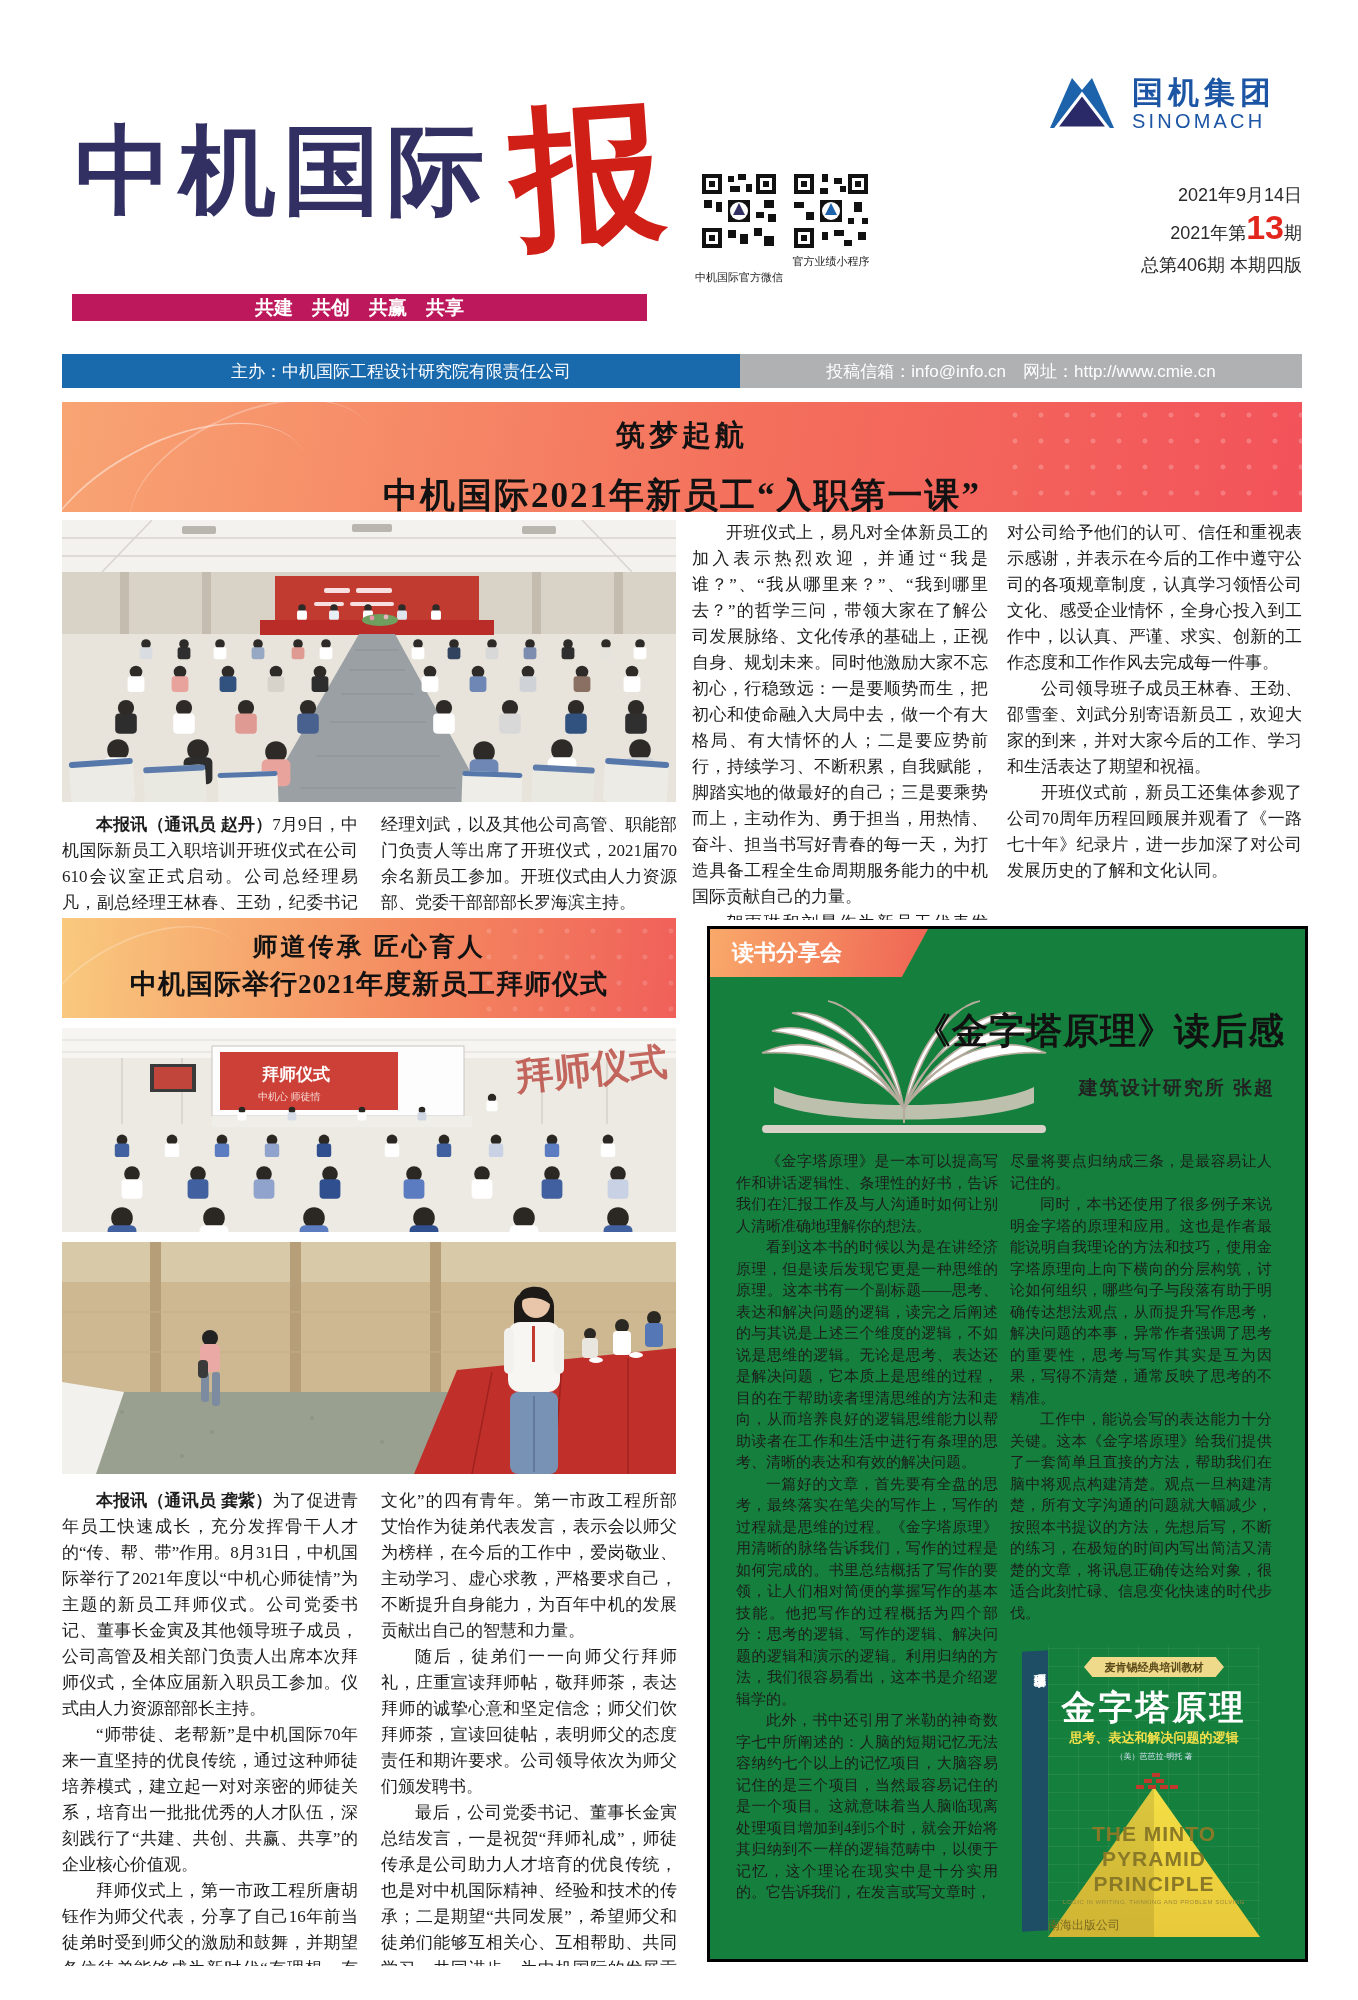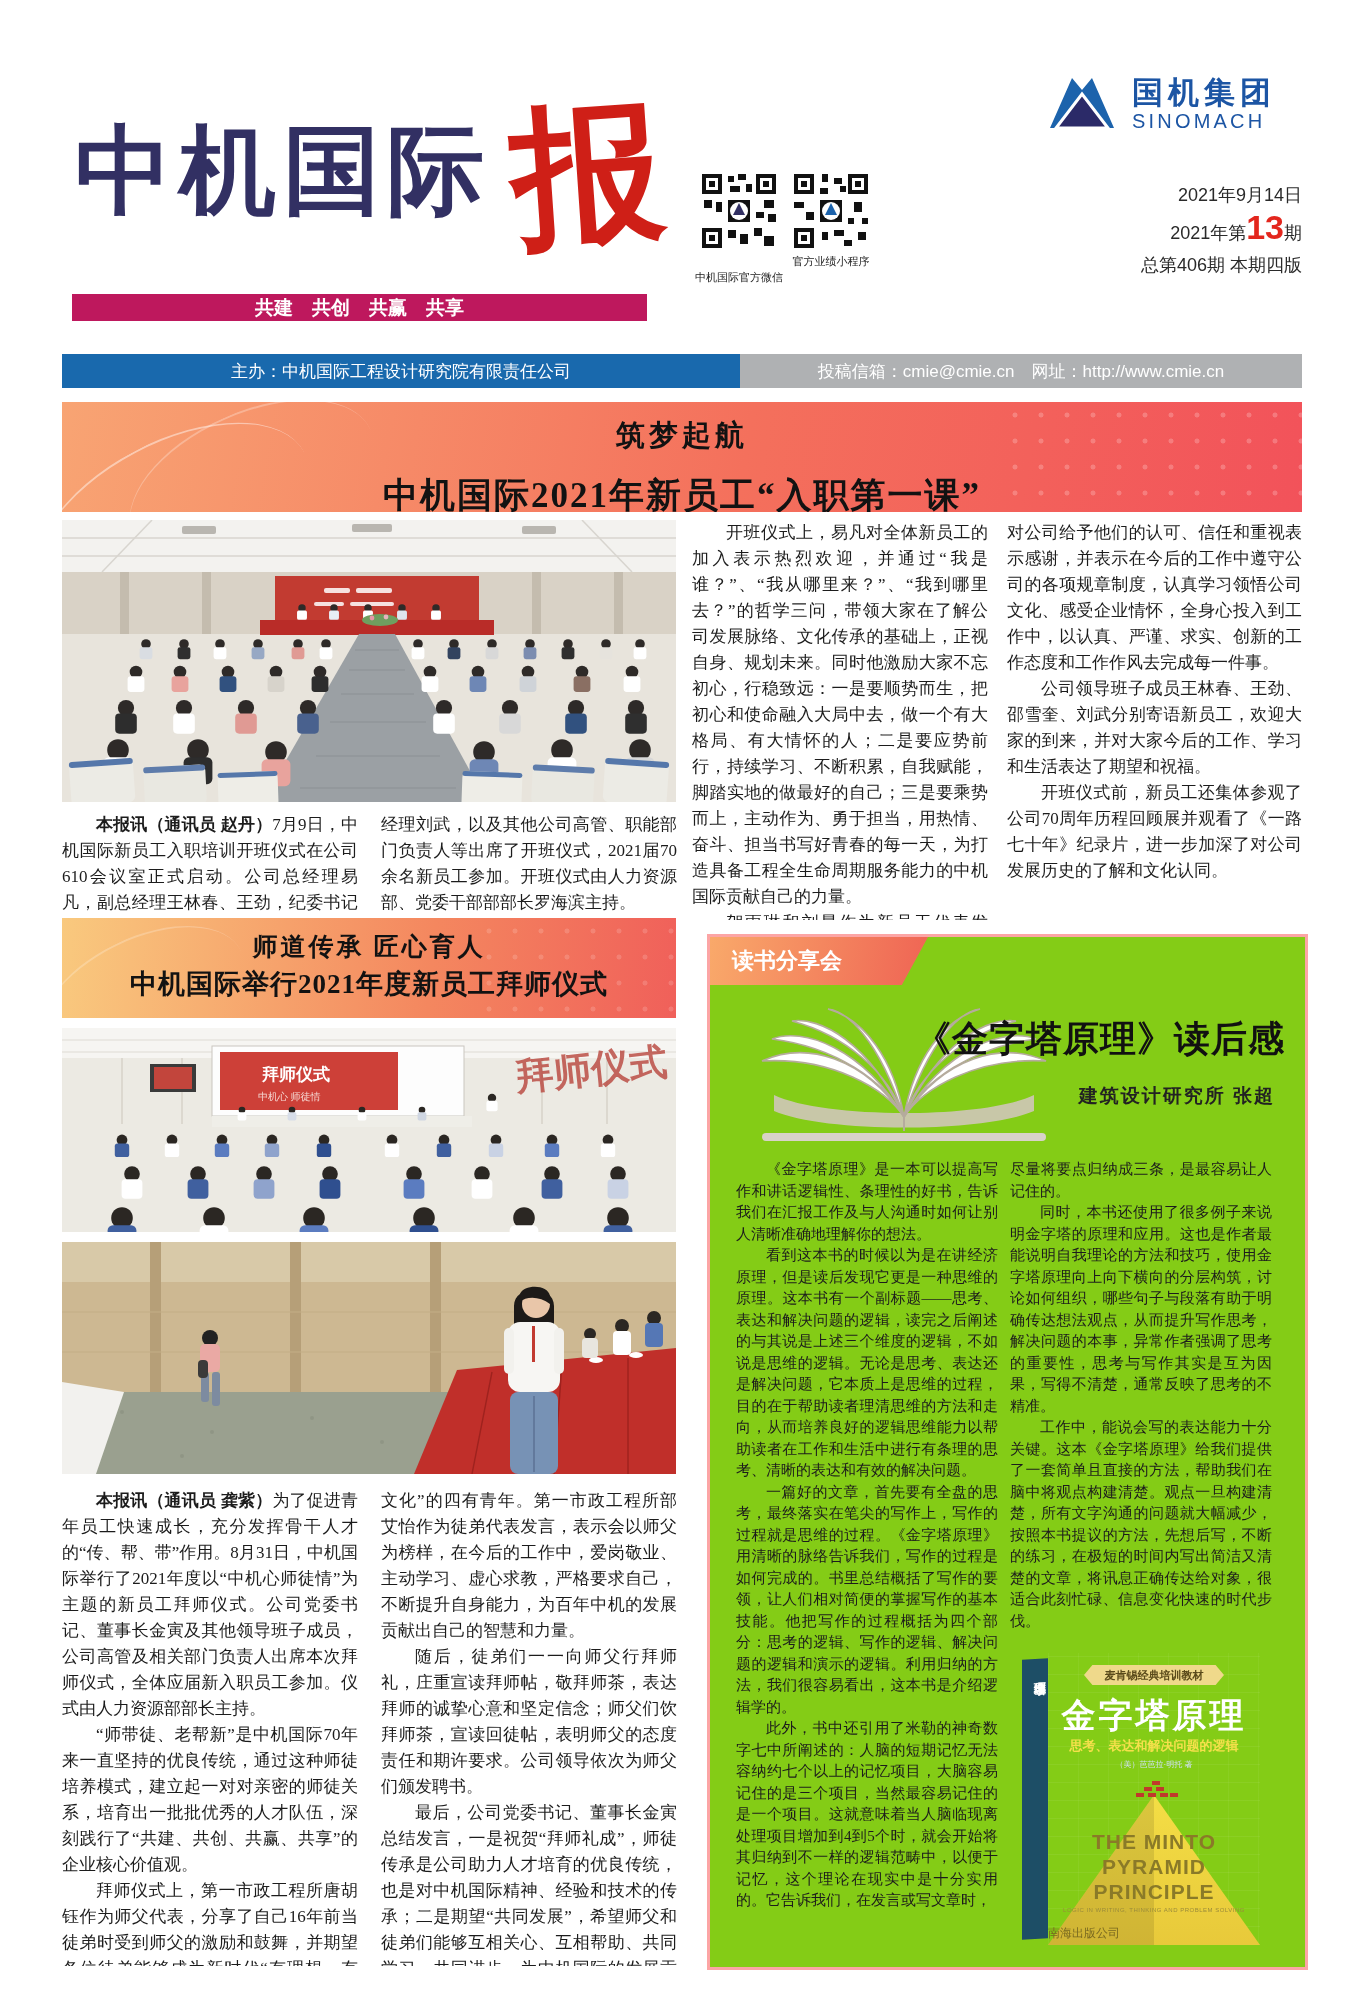--- a/index.html
+++ b/index.html
@@ -11,21 +11,21 @@
   .ind{text-indent:2em;}
   .lead{font-weight:bold;font-family:"Liberation Sans","DejaVu Sans",sans-serif;}
   .boxtext{font-size:15px;line-height:21.5px;text-align:justify;}
   .sans{font-family:"Liberation Sans","DejaVu Sans",sans-serif;}
   .serifb{font-weight:bold;font-family:"Liberation Serif","DejaVu Serif",serif;}
   .banner1{background:linear-gradient(100deg,#f8a473 0%,#f4705c 55%,#f2525a 100%);}
   .banner2{background:linear-gradient(95deg,#f9c97e 0%,#f4875f 60%,#f0605a 100%);}
   .bannerdots{background-image:radial-gradient(rgba(255,255,255,.30) 2.2px,transparent 2.8px);
               background-size:26px 26px;}
   .swoosh{border-top:2px solid rgba(255,255,255,.45);border-radius:50%;}
-  .sharebox{border:3px solid #fca5a5;background:#84cc16;margin-top:8px;}
+  .sharebox{border:3px solid #000000;background:#15803d;}
   .sharetag{background:linear-gradient(100deg,#f9a96a,#ef6454);
             clip-path:polygon(0 0,100% 0,88% 100%,0 100%);
             color:#fff;font-weight:bold;font-size:22px;
             font-family:"Liberation Sans","DejaVu Sans",sans-serif;
             display:flex;align-items:center;padding-left:22px;}
   .qrcap{font-size:11px;color:#222;text-align:center;font-family:"Liberation Sans",sans-serif;}
   .issue{font-size:18px;color:#2a2a2a;text-align:right;line-height:30px;
          font-family:"Liberation Sans","DejaVu Sans",sans-serif;}
   .rednum{color:#e3261d;font-size:34px;font-weight:bold;line-height:30px;}
   .infoblue{background:#1969ad;color:#fff;display:flex;align-items:center;justify-content:center;
@@ -145,21 +145,21 @@
     <div style="margin-top:2px;">
       <span>2021年第</span><span class="rednum">13</span><span>期</span>
     </div>
     <div style="margin-top:2px;">总第406期 本期四版</div>
   </div>
 
   <div class="abs infoblue" style="left:62px;top:354px;width:678px;height:34px;">
     <span>主办：中机国际工程设计研究院有限责任公司</span>
   </div>
   <div class="abs infogray" style="left:740px;top:354px;width:562px;height:34px;">
-    <span>投稿信箱：cmie@cmie.cn　网址：http://www.cmie.cn</span>
+    <span>投稿信箱：info@info.cn　网址：http://www.cmie.cn</span>
   </div>
 </div>
 
 <div class="abs banner1" style="left:62px;top:402px;width:1240px;height:110px;overflow:hidden;">
   <div class="abs swoosh" style="left:-40px;top:40px;width:300px;height:160px;transform:rotate(-28deg);"></div>
   <div class="abs swoosh" style="left:60px;top:10px;width:260px;height:140px;transform:rotate(-24deg);opacity:.6;"></div>
   <div class="abs bannerdots" style="right:0;top:0;width:300px;height:110px;opacity:.7;"></div>
   <div class="abs serifb" style="left:0;top:14px;width:1240px;text-align:center;font-size:29px;color:#121212;letter-spacing:4px;">筑梦起航</div>
   <div class="abs serifb" style="left:0;top:54px;width:1240px;text-align:center;font-size:35px;color:#121212;letter-spacing:2px;margin-top:16px;">中机国际2021年新员工“入职第一课”</div>
 </div>

